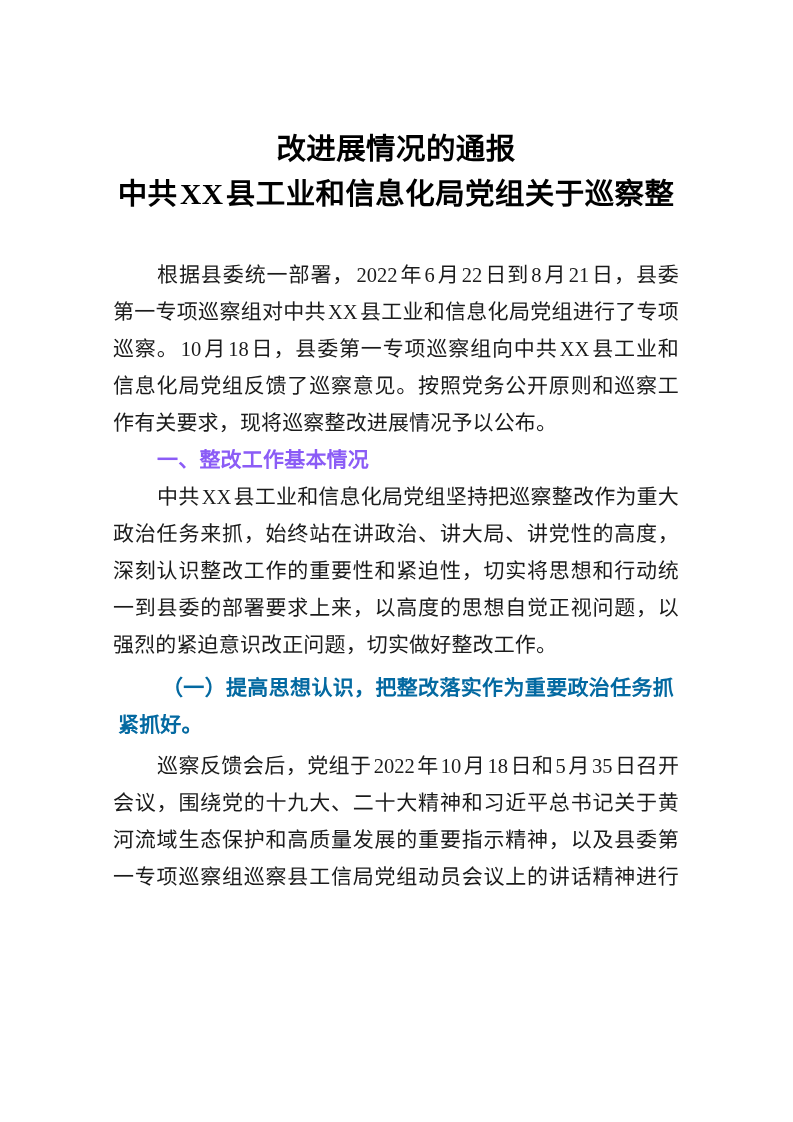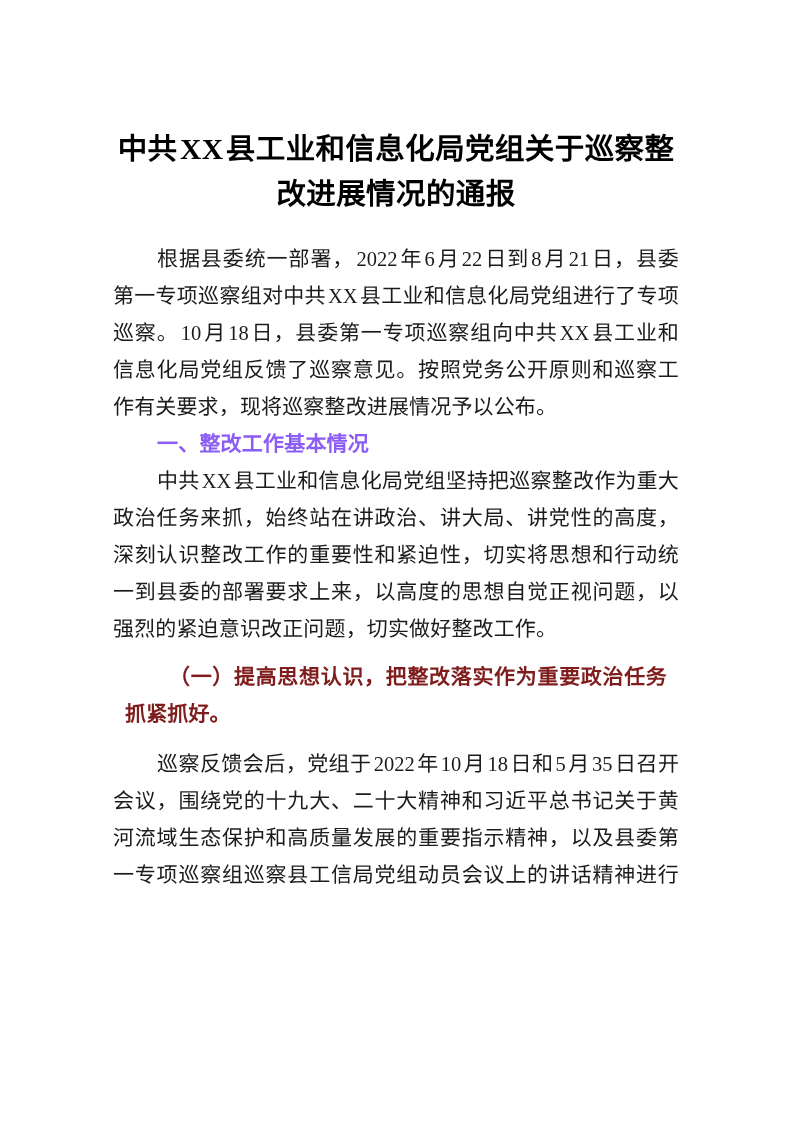--- a/index.html
+++ b/index.html
@@ -68,66 +68,66 @@
   .para .lat,
   .heading-sub .lat {
     font-family: "Liberation Serif", "DejaVu Serif", serif;
     font-size: 20.5px;
     padding: 0 2.2px;
     letter-spacing: 0;
   }
 
   
   .para-first {
-    margin-top: 24px;
+    margin-top: 40px;
   }
 
   
   .heading-1 {
     margin: 0;
     padding: 0;
     font-family: "DejaVu Sans", "Liberation Sans", sans-serif;
     font-size: 21px;
     font-weight: 700;
     line-height: 37px;
     color: #8b5cf6;
     text-indent: 44px;
     letter-spacing: 0.2px;
   }
 
   
   .heading-sub {
-    margin: 12px;
+    margin: 5px;
     padding: 0;
-    font-family: Liberation Mono, monospace;
+    font-family: Liberation Sans, sans-serif;
     font-size: 21px;
     font-weight: 700;
     line-height: 37px;
-    color: #7f1d1d;
+    color: #0369a1;
     text-align: justify;
     text-justify: inter-ideograph;
     text-indent: 44px;
     letter-spacing: 0.15px;
   }
 
   
   .para-clipped {
     max-height: 148px;
     overflow: hidden;
   }
 </style>
 </head>
 <body>
 
 <div class="page" style="width: 793px; height: 1122px; background: rgb(255, 255, 255);">
   <div class="content">
 
     <h1 class="doc-title">
+      <span class="t-line">改进展情况的通报</span>
       <span class="t-line">中共<span class="lat">XX</span>县工业和信息化局党组关于巡察整</span>
-      <span class="t-line">改进展情况的通报</span>
     </h1>
 
     <p class="para para-first">根据县委统一部署，<span class="lat">2022</span>年<span class="lat">6</span>月<span class="lat">22</span>日到<span class="lat">8</span>月<span class="lat">21</span>日，县委第一专项巡察组对中共<span class="lat">XX</span>县工业和信息化局党组进行了专项巡察。<span class="lat">10</span>月<span class="lat">18</span>日，县委第一专项巡察组向中共<span class="lat">XX</span>县工业和信息化局党组反馈了巡察意见。按照党务公开原则和巡察工作有关要求，现将巡察整改进展情况予以公布。</p>
 
     <h2 class="heading-1">一、整改工作基本情况</h2>
 
     <p class="para">中共<span class="lat">XX</span>县工业和信息化局党组坚持把巡察整改作为重大政治任务来抓，始终站在讲政治、讲大局、讲党性的高度，深刻认识整改工作的重要性和紧迫性，切实将思想和行动统一到县委的部署要求上来，以高度的思想自觉正视问题，以强烈的紧迫意识改正问题，切实做好整改工作。</p>
 
     <h3 class="heading-sub">（一）提高思想认识，把整改落实作为重要政治任务抓紧抓好。</h3>
 

